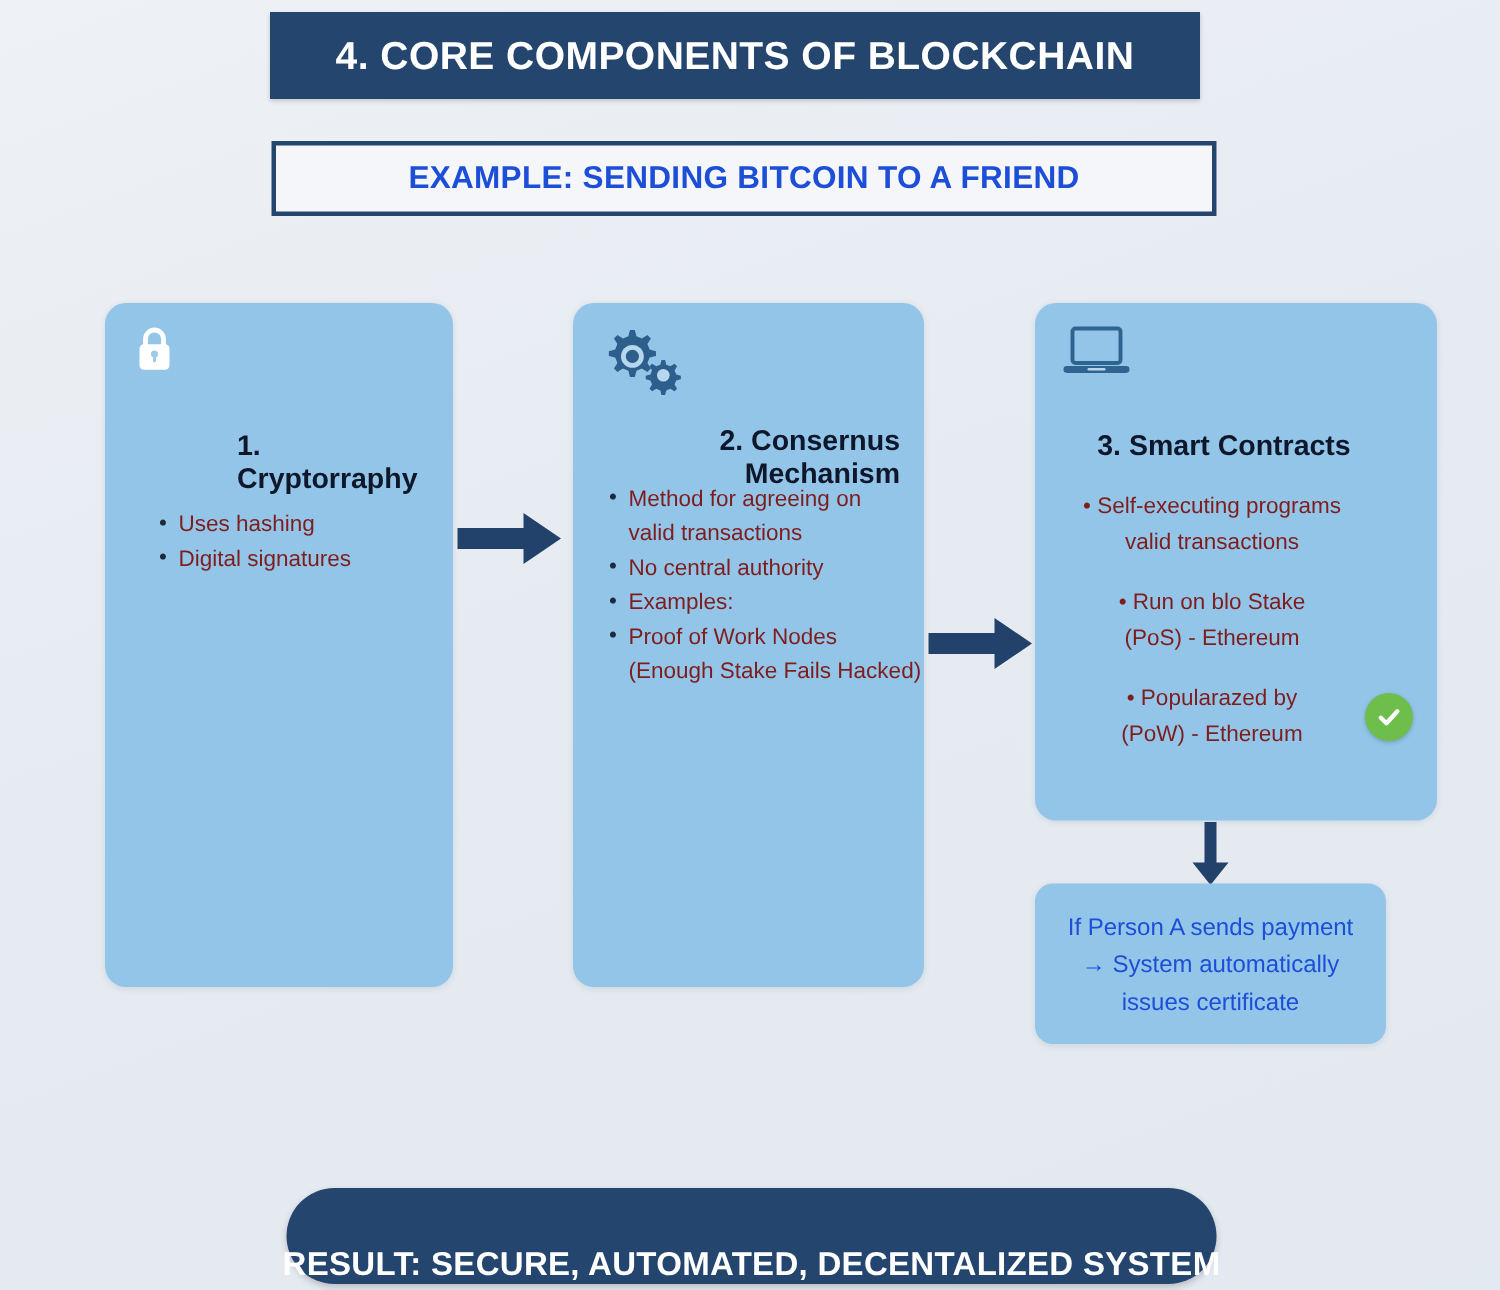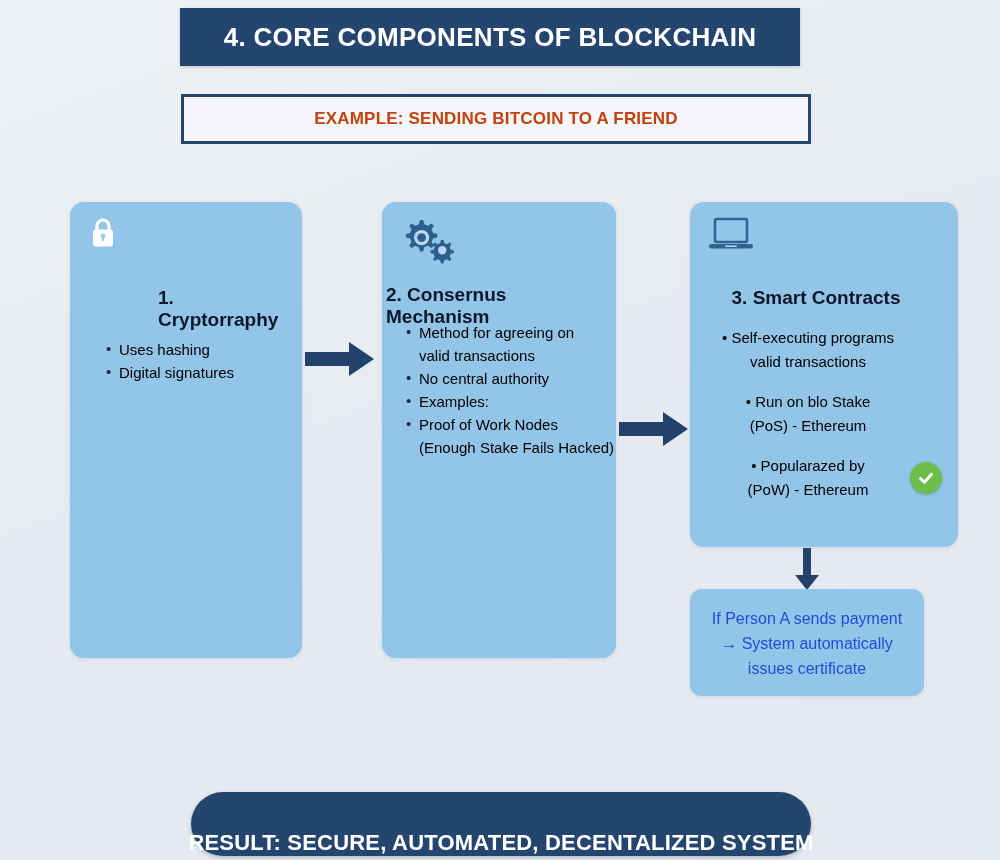--- a/index.html
+++ b/index.html
@@ -48,22 +48,22 @@
     width: 630px;
     height: 50px;
     background: #f4f6f9;
     border: 3px solid #24456e;
     display: flex;
     align-items: center;
     justify-content: center;
     box-sizing: border-box;
   }
   .example-banner .txt {
-    color: #c2410c;
-    font-size: 17px;
+    color: #1d4ed8;
+    font-size: 21px;
     font-weight: bold;
     letter-spacing: 0.2px;
     white-space: nowrap;
   }
 
   
   .card {
     position: absolute;
     background: #92c5e8;
     border-radius: 14px;
@@ -82,21 +82,21 @@
     color: #0f172a;
     font-weight: bold;
     font-size: 19px;
     font-family: "Liberation Sans", sans-serif;
   }
   .bullets {
     position: absolute;
     margin: 0;
     padding: 0;
     list-style: none;
-    color: #000000;
+    color: #7f1d1d;
     font-size: 15px;
     line-height: 21px;
   }
   .bullets li {
     position: relative;
     margin-bottom: 2px;
   }
   .bullets li.dot {
     padding-left: 13px;
   }
@@ -112,21 +112,21 @@
     padding-left: 13px;
   }
 
   
   #card1 { left: 70px; top: 202px; width: 232px; height: 456px; }
   #card1 .card-title { left: 88px; top: 85px; text-align: left; }
   #card1 .bullets { left: 36px; top: 137px; width: 200px; }
 
   
   #card2 { left: 382px; top: 202px; width: 234px; height: 456px; }
-  #card2 .card-title { left: 4px; top: 82px; text-align: left; }
+  #card2 .card-title { left: 4px; top: 82px; text-align: right; }
   #card2 .bullets { left: 24px; top: 120px; width: 215px; }
 
   
   #card3 { left: 690px; top: 202px; width: 268px; height: 345px; }
   #card3 .card-title { left: 0; top: 85px; text-align: center; }
   #card3 .bullets {
     left: 12px; top: 125px; width: 212px;
     text-align: center; font-size: 15px; line-height: 22px;
   }
   #card3 .bullets li { padding-left: 0; }

